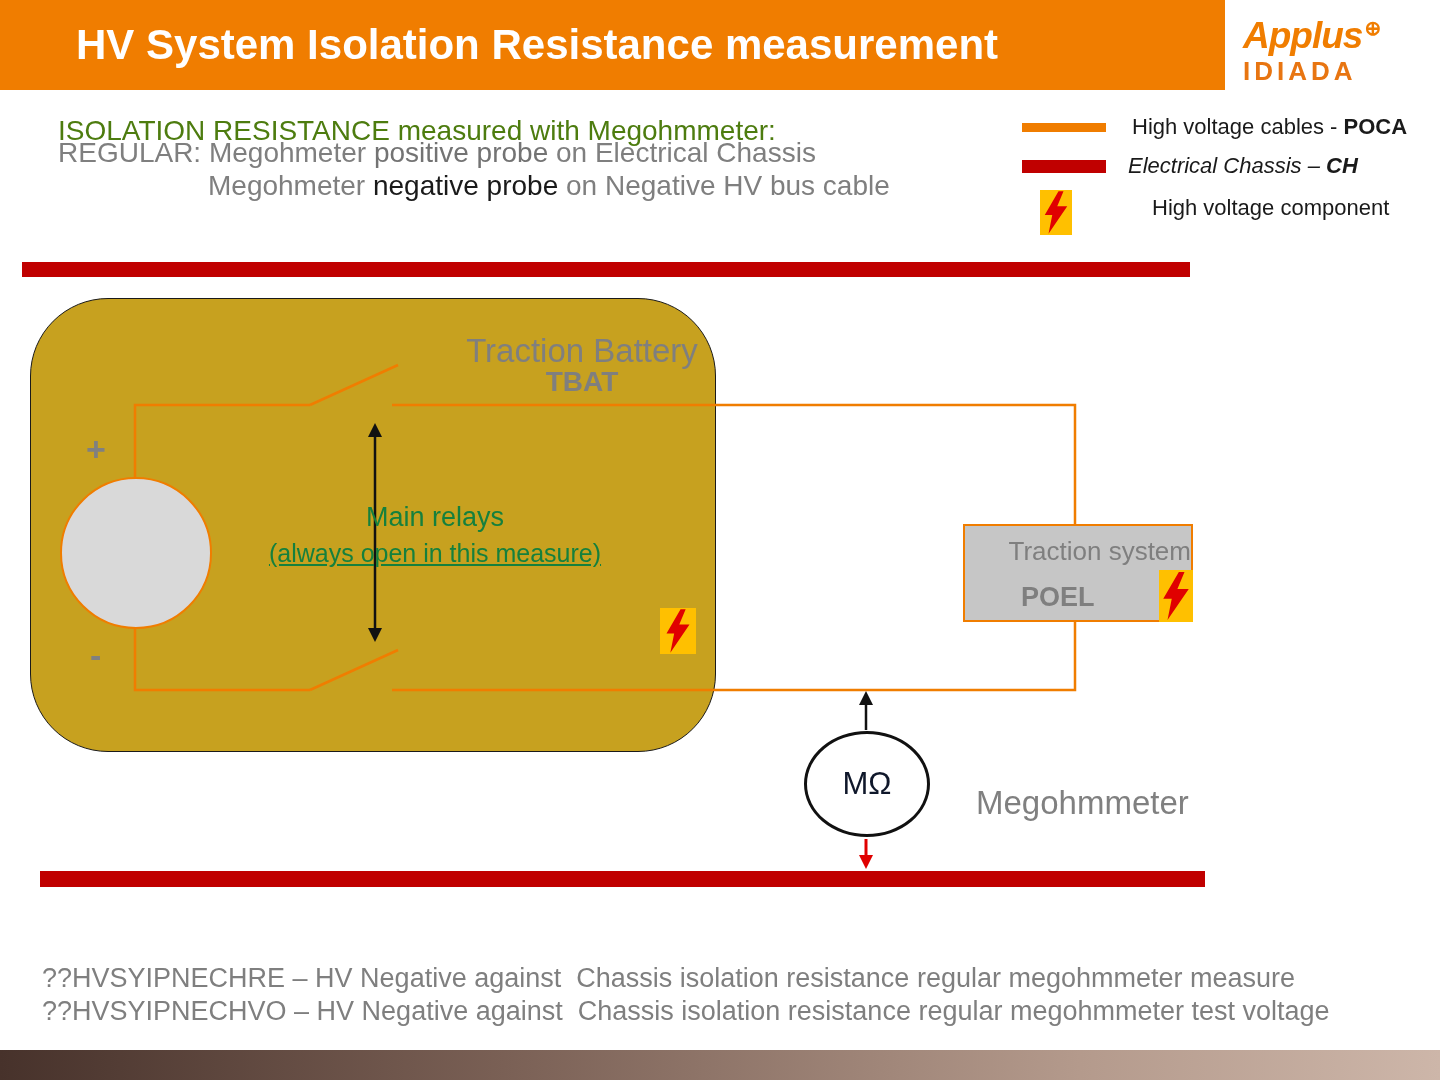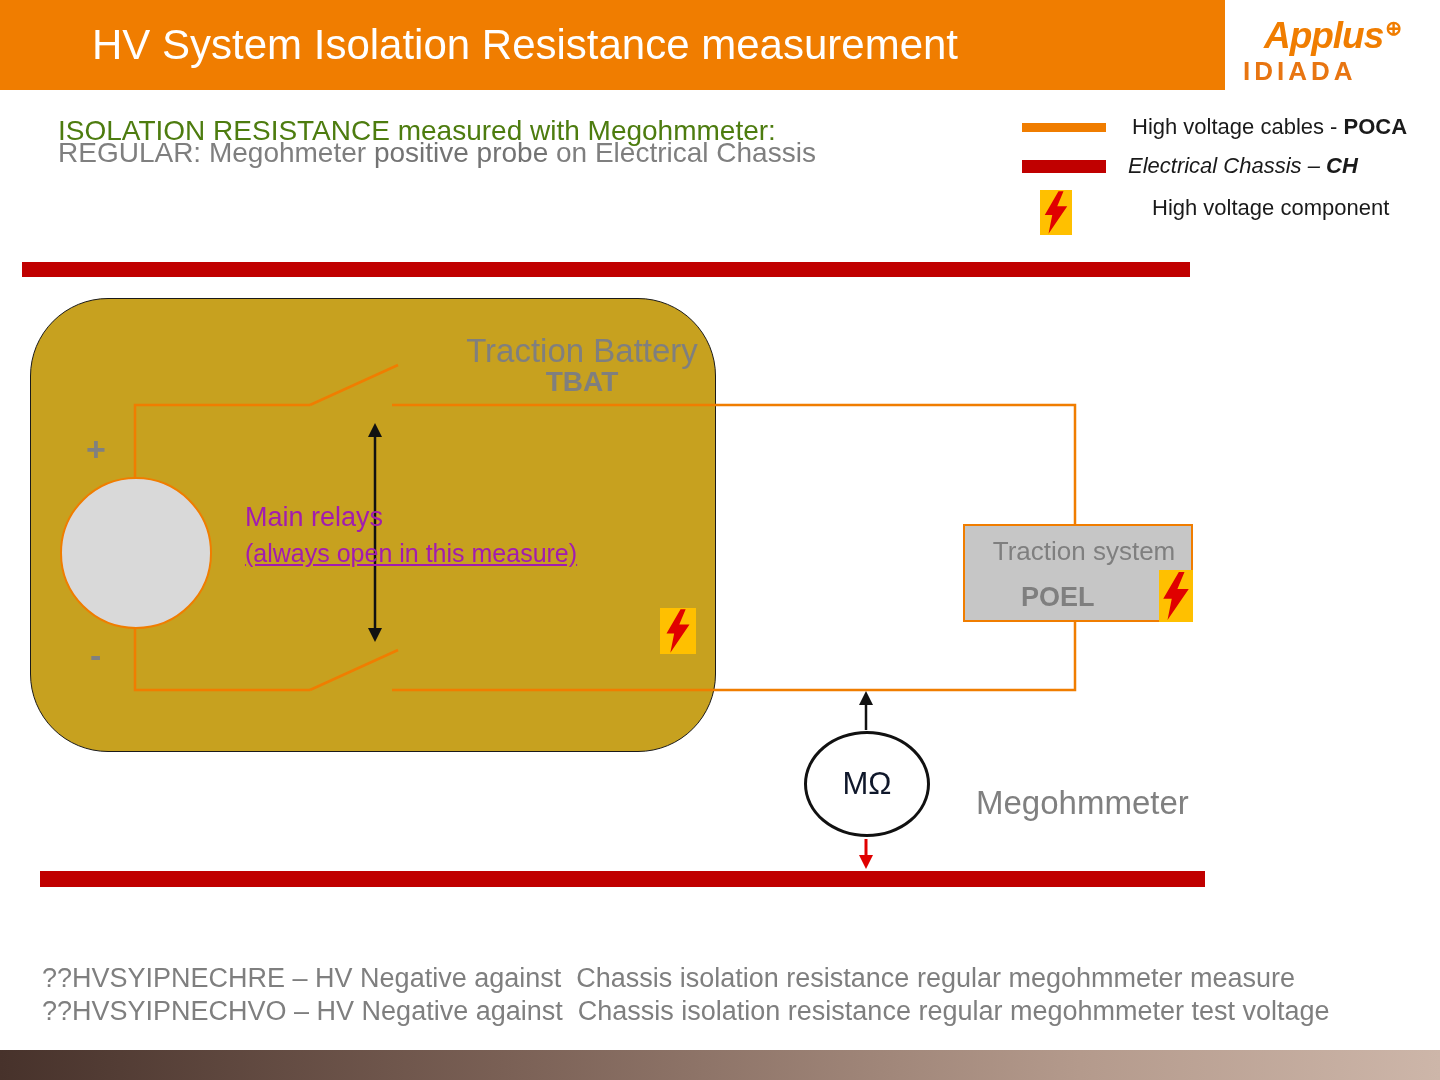--- a/index.html
+++ b/index.html
@@ -1,23 +1,23 @@
 <!DOCTYPE html>
 <html><head>
 <meta charset="utf-8">
 <style>
   * { margin:0; padding:0; box-sizing:border-box; }
   body { background:#e8e8e8; font-family:"Liberation Sans", sans-serif; }
   .slide { position:relative; width:1440px; height:1080px; background:#ffffff; overflow:hidden; margin:0 auto; }
 
   
   .header { position:absolute; left:0; top:0; width:1440px; height:90px; background:#F07D00; }
-  .title { position:absolute; left:76px; top:0; height:90px; line-height:90px; color:#ffffff; font-size:42px; font-weight:400; white-space:nowrap;margin-left:16px; }
+  .title { position:absolute; left:76px; top:0; height:90px; line-height:90px; color:#ffffff; font-size:42px; font-weight:700; white-space:nowrap; }
   .logo-box { position:absolute; right:0; top:0; width:215px; height:90px; background:#ffffff; padding:8px 18px 0 18px; text-align:left; }
-  .logo-top { color:#F07D00; font-size:37px; font-weight:bold; font-style:italic; line-height:40px; letter-spacing:-1px;text-align:center; }
+  .logo-top { color:#F07D00; font-size:37px; font-weight:bold; font-style:italic; line-height:40px; letter-spacing:-1px; }
   .logo-plus { font-size:20px; vertical-align:super; font-style:normal; margin-left:2px; }
   .logo-sub { color:#E87511; font-size:26px; font-weight:bold; letter-spacing:4px; line-height:30px; font-style:normal; }
 
   
   .intro-heading { position:absolute; left:58px; top:115px; font-size:28px; font-weight:normal; color:#4d7c0f; white-space:pre-wrap; }
   .intro-line { position:absolute; font-size:28px; color:#7F7F7F; white-space:pre-wrap; }
   .hl-red { color:#737373; }
   .hl-black { color:#1a1a1a; }
 
   
@@ -30,30 +30,30 @@
   
   .chassis-top { position:absolute; left:22px; top:262px; width:1168px; height:15px; background:#C00000; }
   .chassis-bottom { position:absolute; left:40px; top:871px; width:1165px; height:16px; background:#C00000; }
 
   
   .battery-box { position:absolute; left:30px; top:298px; width:686px; height:454px; background:#C7A11F; border:1.5px solid #1a1a1a; border-radius:78px; z-index:1; }
   .battery-title { position:absolute; left:432px; top:332px; width:300px; text-align:center; color:#7F7F7F; font-size:33px; z-index:4; }
   .battery-code { position:absolute; left:432px; top:366px; width:300px; text-align:center; color:#7F7F7F; font-size:28px; font-weight:bold; z-index:4; }
   .battery-circle { position:absolute; left:60px; top:477px; width:152px; height:152px; background:#D9D9D9; border:2px solid #F07D00; border-radius:50%; z-index:3; }
   .terminal { position:absolute; color:#808080; font-size:34px; font-weight:bold; z-index:4; }
-  .relays-text { position:absolute; left:245px; top:502px; width:380px; color:#a21caf; z-index:4; }
+  .relays-text { position:absolute; left:245px; top:502px; width:380px; text-align:center; color:#15803d; z-index:4; }
   .relays-text .l1 { font-size:27px; }
   .relays-text .l2 { font-size:25px; margin-top:6px;text-decoration:underline; }
 
   
   .wires { position:absolute; left:0; top:0; width:1440px; height:1080px; z-index:2; pointer-events:none; }
 
   
   .traction-box { position:absolute; left:963px; top:524px; width:230px; height:98px; background:#C6C6C6; border:2px solid #F07D00; z-index:3; }
-  .traction-title { position:absolute; left:0; top:10px; width:100%; text-align:center; color:#7F7F7F; font-size:26px;padding-left:12px; }
+  .traction-title { position:absolute; left:0; top:10px; width:100%; text-align:right; color:#7F7F7F; font-size:26px;padding-left:12px; }
   .traction-code { position:absolute; left:0; top:56px; width:82%; text-align:center; color:#7F7F7F; font-size:27px; font-weight:bold; }
 
   
   .meter-circle { position:absolute; left:804px; top:731px; width:126px; height:106px; background:#ffffff; border:3px solid #111111; border-radius:50%; display:flex; align-items:center; justify-content:center; z-index:3; }
   .meter-symbol { color:#0f172a; font-size:31px; }
   .meter-label { position:absolute; left:976px; top:784px; color:#808080; font-size:33px; z-index:4; }
 
   
   .footer-line { position:absolute; left:42px; font-size:27px; color:#7F7F7F; white-space:pre-wrap;margin-top:44px; }
   .bottom-gradient { position:absolute; left:0; bottom:0; width:1440px; height:30px; background:linear-gradient(90deg, #47322b 0%, #7a6055 35%, #b49a8c 75%, #cdb6a9 100%); }
@@ -66,20 +66,21 @@
   <div class="header">
     <div class="title">HV System Isolation Resistance measurement</div>
   </div>
   <div class="logo-box">
     <div class="logo-top"><span>Applus</span><span class="logo-plus">⊕</span></div>
     <div class="logo-sub">IDIADA</div>
   </div>
 
   <div class="intro-heading">ISOLATION RESISTANCE measured with Megohmmeter:</div>
   <div class="intro-line" style="left:58px; top:137px;"><span>REGULAR: Megohmeter </span><span class="hl-red">positive probe</span><span> on Electrical Chassis</span></div>
+  <div class="intro-line" style="left:208px; top:170px;"><span>Megohmeter </span><span class="hl-black">negative probe</span><span> on Negative HV bus cable</span></div>
 
   <div class="legend-swatch-orange"></div>
   <div class="legend-label" style="left:1132px; top:114px;"><span>High voltage cables - </span><b>POCA</b></div>
 
   <div class="legend-swatch-red"></div>
   <div class="legend-label" style="left:1128px; top:153px;font-style:italic;"><span>Electrical Chassis – </span><b>CH</b></div>
 
   <div class="bolt-chip" style="left:1040px; top:190px; width:32px; height:45px;">
     <svg viewBox="0 0 24 36">
         <polygon points="14,1 3,20 9,20 6,35 21,13 13,13 18,1" fill="#E00000"></polygon>

